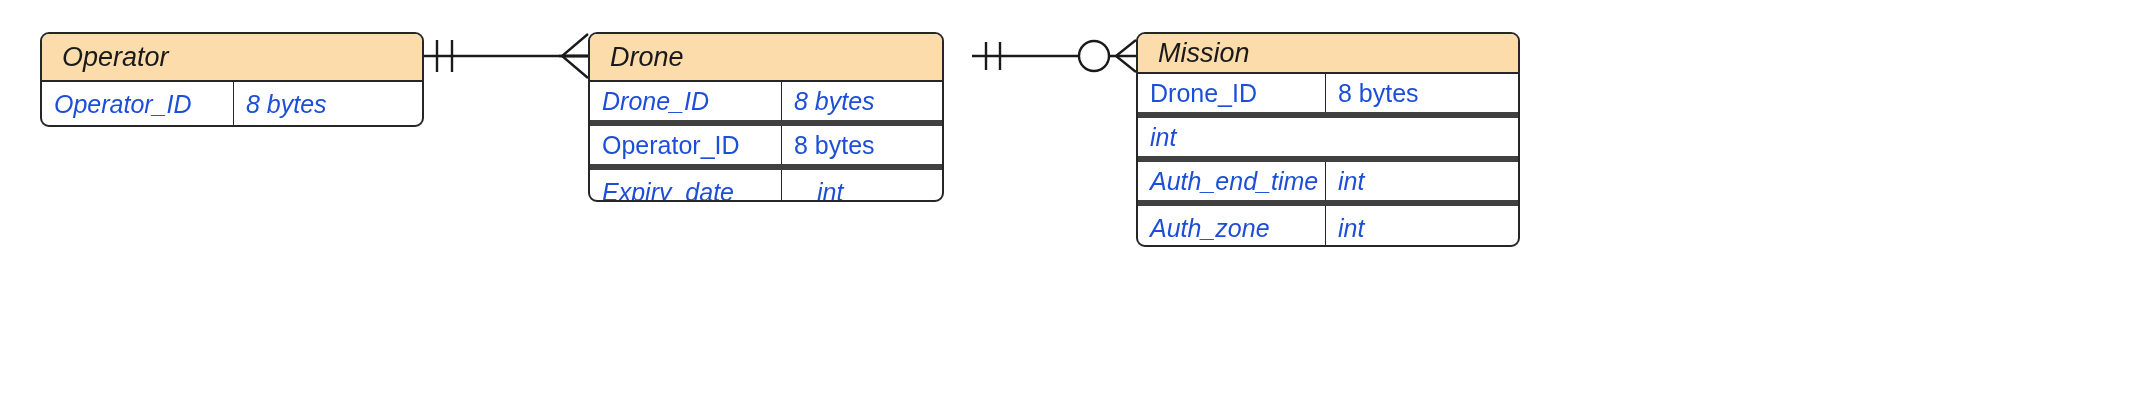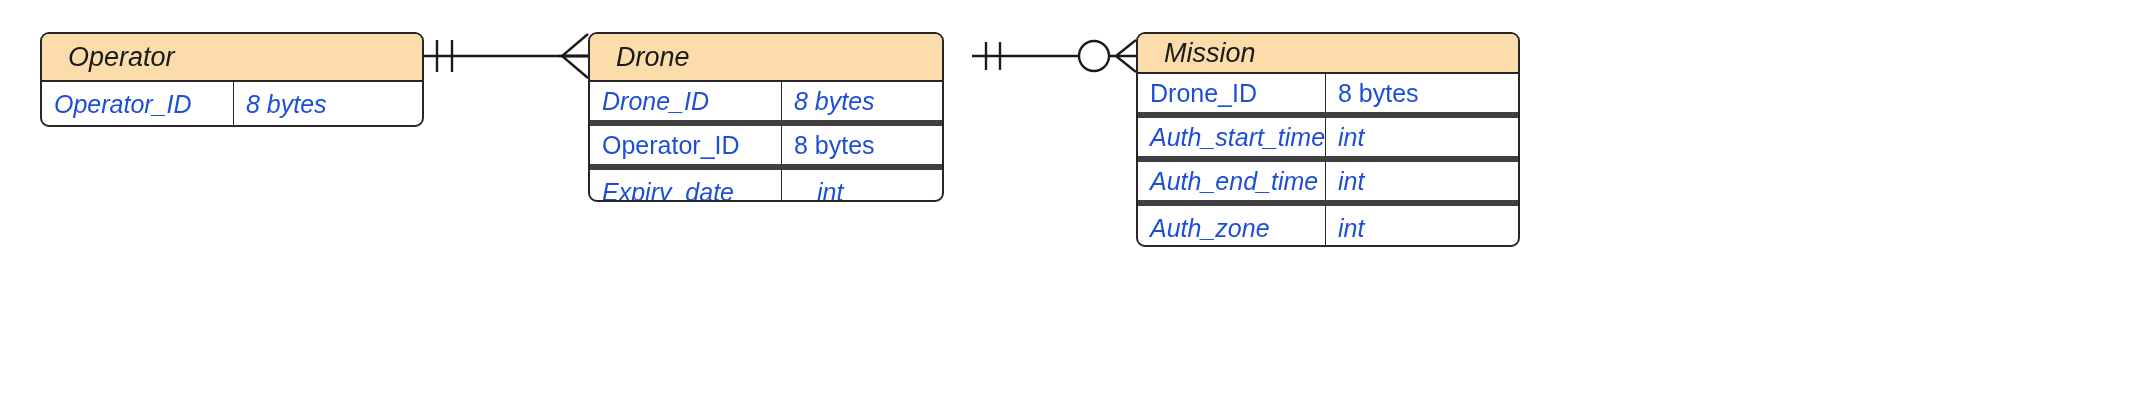--- a/index.html
+++ b/index.html
@@ -29,21 +29,21 @@
     border-radius: 9px;
     background: #ffffff;
     overflow: hidden;
   }
   .entity-header {
     box-sizing: border-box;
     background: #fcdcaa;
     border-bottom: 2px solid #262626;
     display: flex;
     align-items: center;
-    padding-left: 26px;
+    padding-left: 20px;
   }
   .entity-title {
     font-size: 27px;
     font-style: italic;
     color: #1a1a1a;
     line-height: 1;
     white-space: nowrap;
   }
 
   .attr-row {
@@ -148,21 +148,20 @@
 
   <div class="entity" style="left:1136px; top:32px; width:384px; height:215px;">
     <div class="entity-header" style="height:40px;">
       <span class="entity-title">Mission</span>
     </div>
     <div class="attr-row" style="height:44px;">
       <div class="attr-name upright" style="width:188px;">Drone_ID</div>
       <div class="attr-type upright" style="flex:1;">8 bytes</div>
     </div>
     <div class="attr-row" style="height:44px;">
-      <div class="attr-name italic" style="width:188px;">Auth_start_time</div>
       <div class="attr-type italic" style="flex:1;">int</div>
     </div>
     <div class="attr-row" style="height:44px;">
       <div class="attr-name italic" style="width:188px;">Auth_end_time</div>
       <div class="attr-type italic" style="flex:1;">int</div>
     </div>
     <div class="attr-row" style="height:44px;">
       <div class="attr-name italic" style="width:188px;">Auth_zone</div>
       <div class="attr-type italic" style="flex:1;">int</div>
     </div>

